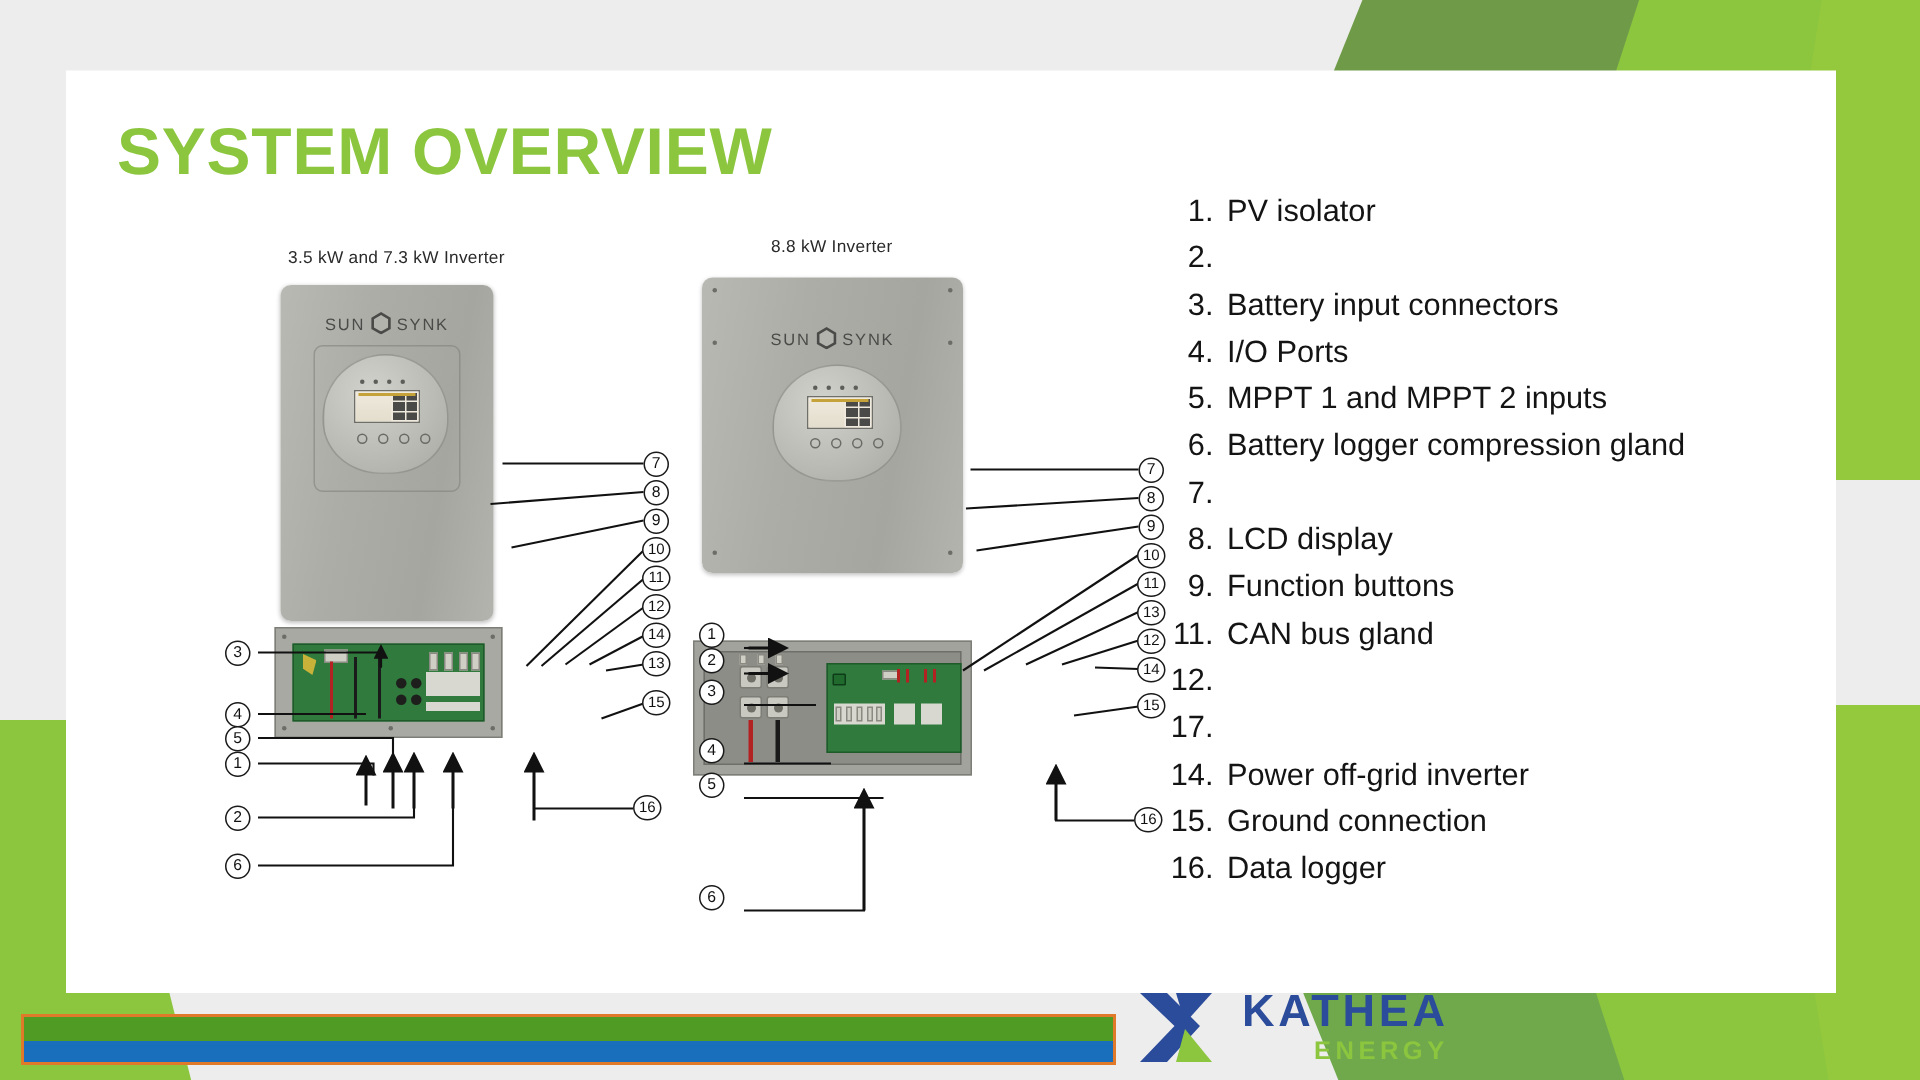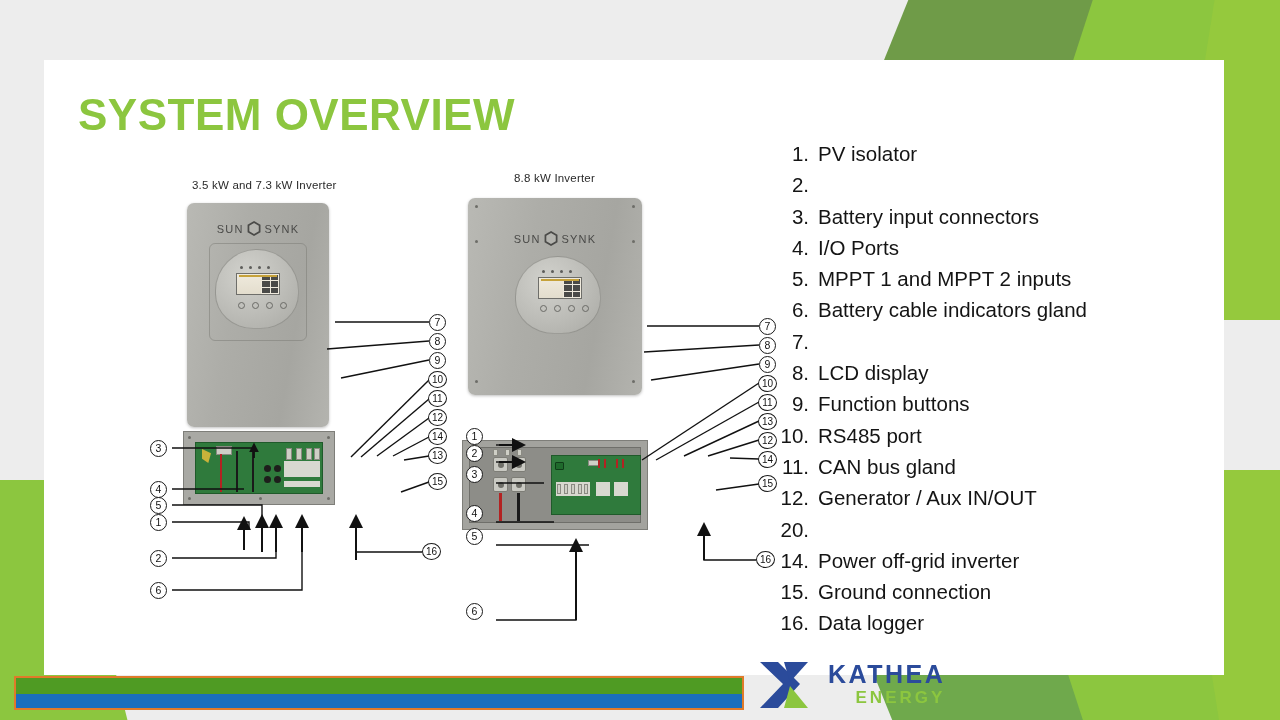--- a/index.html
+++ b/index.html
@@ -72,21 +72,21 @@
     width: 730px; height: 34px;
     border: 2px solid #e07a2a;
     background: #e07a2a;
   }
   .bar-green { position: absolute; left: 0; top: 0; width: 100%; height: 16px; background: #4f9b23; }
   .bar-blue  { position: absolute; left: 0; bottom: 0; width: 100%; height: 14px; background: #1a6fbd; }
 
   
   #card {
     position: absolute;
-    left: 44px; top: 60px;
+    left: 44px; top: 47px;
     width: 1180px; height: 615px;
     background: #ffffff;
   }
 
   
   #title {
     position: absolute;
     left: 34px; top: 30px;
     font-size: 44px;
     font-weight: bold;
@@ -248,21 +248,21 @@
 
   
   #kathea {
     position: absolute;
     left: 760px; bottom: 8px;
     display: flex; align-items: center;
     height: 56px;
   }
   #k-mark { position: relative; width: 62px; height: 52px; }
   #k-text { margin-left: 6px; line-height: 1; }
-  #k-name { font-size: 25px; font-weight: bold; color: #2b4b9b; letter-spacing: 2.5px; }
+  #k-name { font-size: 30px; font-weight: bold; color: #2b4b9b; letter-spacing: 2.5px; }
   #k-sub  { font-size: 17px; font-weight: bold; color: #8cc63f; letter-spacing: 3px; text-align: right; margin-top: 2px; }
 </style>
 </head>
 <body>
 
 <div id="slide">
 
   <div class="deco deco-tr-dark"></div>
   <div class="deco deco-tr-mid"></div>
   <div class="deco deco-tr-light"></div>
@@ -529,47 +529,42 @@
       <div class="legend-row">
           <span class="legend-num">4.</span>
           <span class="legend-txt">I/O Ports</span>
         </div>
       <div class="legend-row">
           <span class="legend-num">5.</span>
           <span class="legend-txt">MPPT 1 and MPPT 2 inputs</span>
         </div>
       <div class="legend-row">
           <span class="legend-num">6.</span>
-          <span class="legend-txt">Battery cable indicators gland</span>
+          <span class="legend-txt">Battery logger compression gland</span>
         </div>
       <div class="legend-row">
           <span class="legend-num">7.</span>
         </div>
       <div class="legend-row">
           <span class="legend-num">8.</span>
           <span class="legend-txt">LCD display</span>
         </div>
       <div class="legend-row">
           <span class="legend-num">9.</span>
           <span class="legend-txt">Function buttons</span>
         </div>
       <div class="legend-row">
-          <span class="legend-num">10.</span>
-          <span class="legend-txt">RS485 port</span>
-        </div>
-      <div class="legend-row">
           <span class="legend-num">11.</span>
           <span class="legend-txt">CAN bus gland</span>
         </div>
       <div class="legend-row">
           <span class="legend-num">12.</span>
-          <span class="legend-txt">Generator / Aux IN/OUT</span>
-        </div>
-      <div class="legend-row">
-          <span class="legend-num">20.</span>
+        </div>
+      <div class="legend-row">
+          <span class="legend-num">17.</span>
         </div>
       <div class="legend-row">
           <span class="legend-num">14.</span>
           <span class="legend-txt">Power off-grid inverter</span>
         </div>
       <div class="legend-row">
           <span class="legend-num">15.</span>
           <span class="legend-txt">Ground connection</span>
         </div>
       <div class="legend-row">

